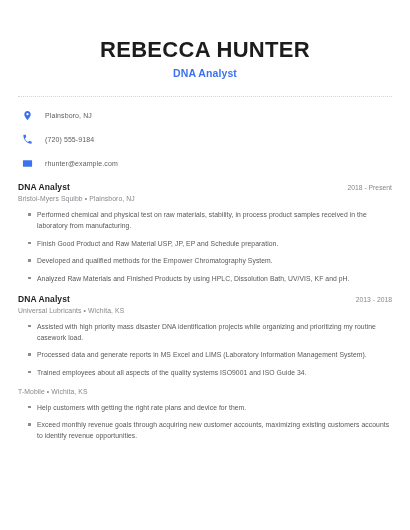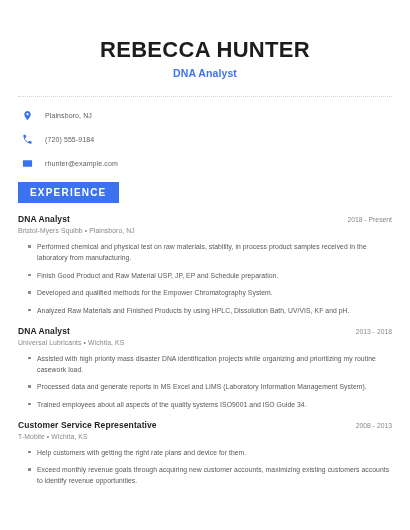--- a/index.html
+++ b/index.html
@@ -209,21 +209,20 @@
         <svg width="11" height="11" viewBox="0 0 24 24" fill="#3b72f0">
           <path d="M3 5h18c.6 0 1 .4 1 1v12c0 .6-.4 1-1 1H3c-.6 0-1-.4-1-1V6c0-.6.4-1 1-1zm9 8L4.2 7h15.6L12 13z"></path>
         </svg>
       </span>
       <span class="contact-text">rhunter@example.com</span>
     </div>
 
   </div>
 
   <div class="section">
-    <span class="section-badge">EXPERIENCE</span>
 
     <div class="entries">
 
       <div class="entry">
         <div class="entry-head">
           <span class="entry-role">DNA Analyst</span>
           <span class="entry-dates">2018 - Present</span>
         </div>
         <div class="entry-meta">Bristol-Myers Squibb  •  Plainsboro, NJ</div>
         <div class="bullets">
@@ -241,24 +240,20 @@
         </div>
         <div class="entry-meta">Universal Lubricants  •  Wichita, KS</div>
         <div class="bullets">
           <div class="bullet">Assisted with high priority mass disaster DNA identification projects while organizing and prioritizing my routine casework load.</div>
           <div class="bullet">Processed data and generate reports in MS Excel and LIMS (Laboratory Information Management System).</div>
           <div class="bullet">Trained employees about all aspects of the quality systems ISO9001 and ISO Guide 34.</div>
         </div>
       </div>
 
       <div class="entry">
-        <div class="entry-head">
-          <span class="entry-role">Customer Service Representative</span>
-          <span class="entry-dates">2008 - 2013</span>
-        </div>
         <div class="entry-meta">T-Mobile  •  Wichita, KS</div>
         <div class="bullets">
           <div class="bullet">Help customers with getting the right rate plans and device for them.</div>
           <div class="bullet">Exceed monthly revenue goals through acquiring new customer accounts, maximizing existing customers accounts to identify revenue opportunities.</div>
         </div>
       </div>
 
     </div>
   </div>
 

